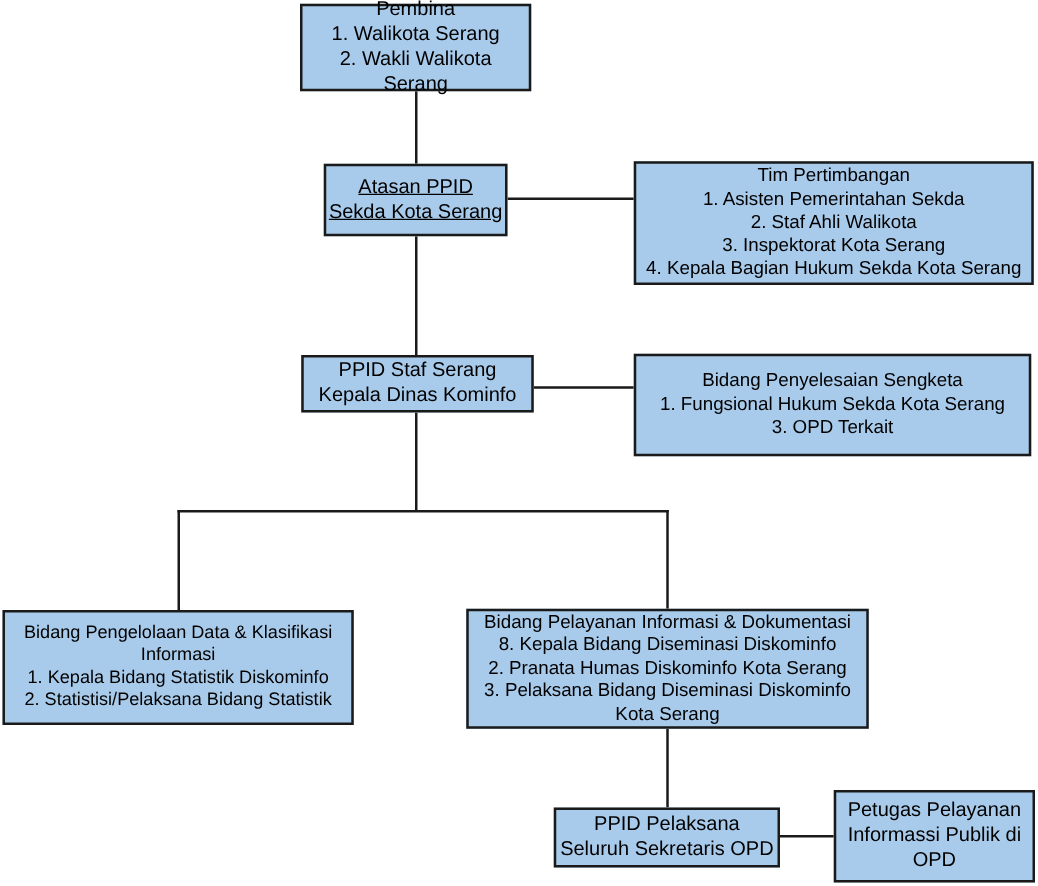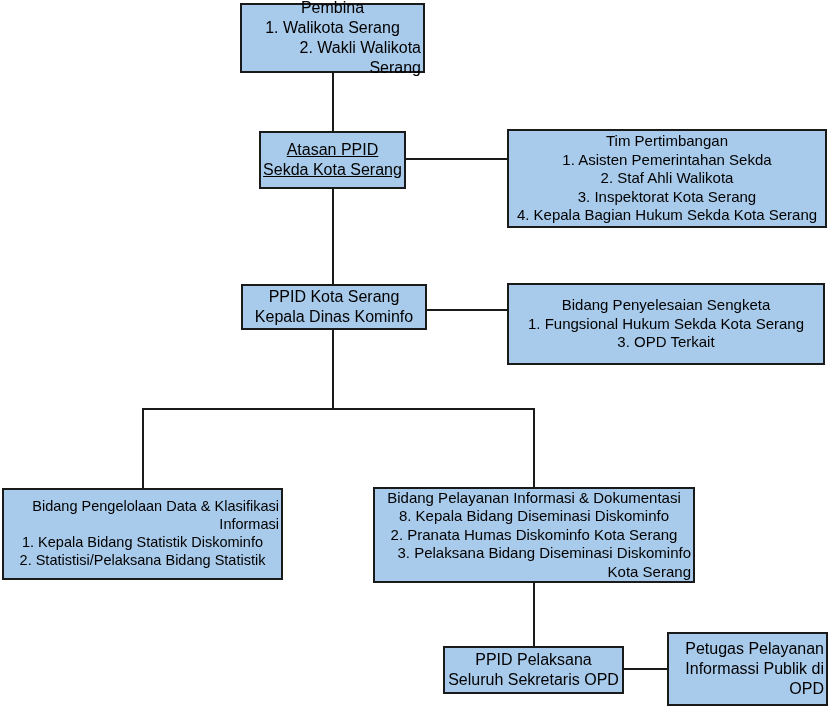--- a/index.html
+++ b/index.html
@@ -14,21 +14,21 @@
   }
   .node {
     position: absolute;
     box-sizing: border-box;
     background: var(--node-fill, #a9cbeb);
     border: 2px solid var(--node-border, #1a1a1a);
     display: flex;
     flex-direction: column;
     justify-content: center;
     align-items: center;
-    text-align: right;
+    text-align: center;
     font-size: 15px;
     line-height: 1.24;
     padding: 1px 2px;
   }
   .node.small { font-size: 14.5px; }
   .conn { position: absolute; background: var(--connector-color, #1a1a1a); }
 
   
   #node-pembina      { left: 240px; top: 3px;   width: 185px; height: 70px; font-size: 16px; }
   #node-atasan       { left: 259px; top: 131px; width: 147px; height: 58px; font-size: 16px; text-decoration: underline; }
@@ -81,21 +81,21 @@
 
   <div class="node" id="node-tim">
       <div>Tim Pertimbangan</div>
       <div>1. Asisten Pemerintahan Sekda</div>
       <div>2. Staf Ahli Walikota</div>
       <div>3. Inspektorat Kota Serang</div>
       <div>4. Kepala Bagian Hukum Sekda Kota Serang</div>
     </div>
 
   <div class="node" id="node-ppid">
-      <div>PPID Kota Serang</div>
+      <div>PPID Staf Serang</div>
       <div>Kepala Dinas Kominfo</div>
     </div>
 
   <div class="node" id="node-sengketa">
       <div>Bidang Penyelesaian Sengketa</div>
       <div>1. Fungsional Hukum Sekda Kota Serang</div>
       <div>3. OPD Terkait</div>
     </div>
 
   <div class="node small" id="node-pengelolaan">

